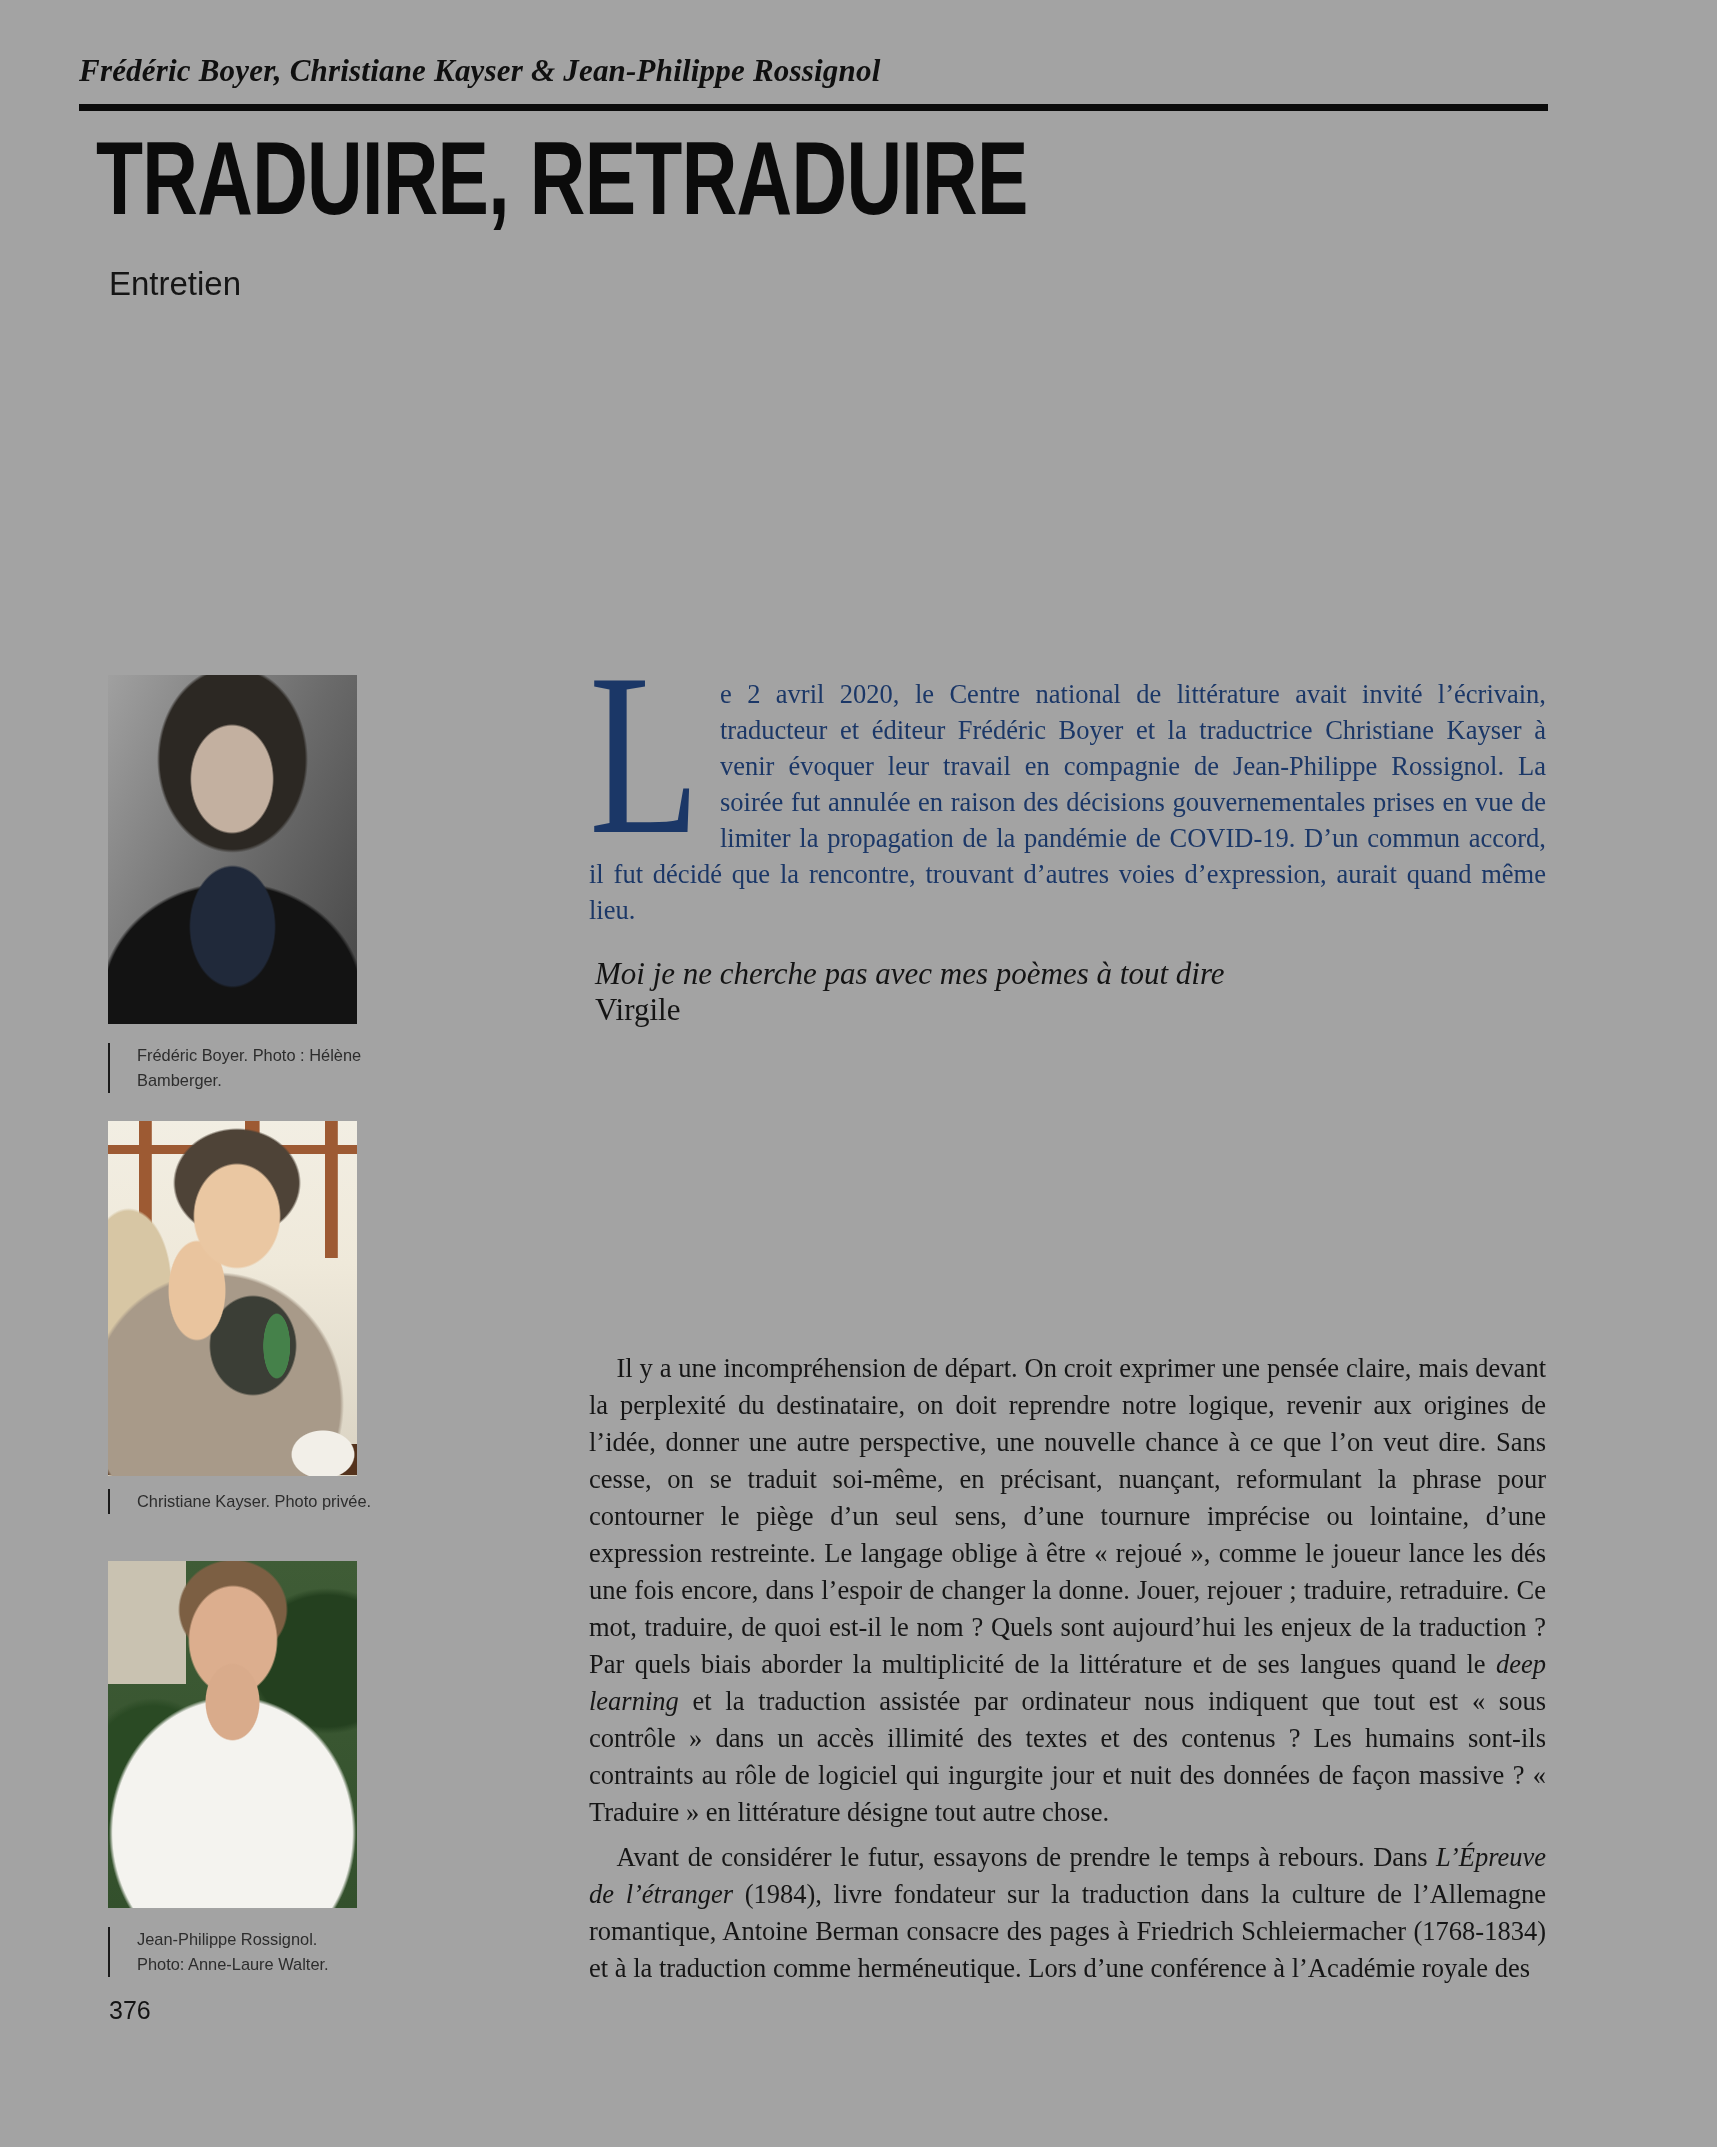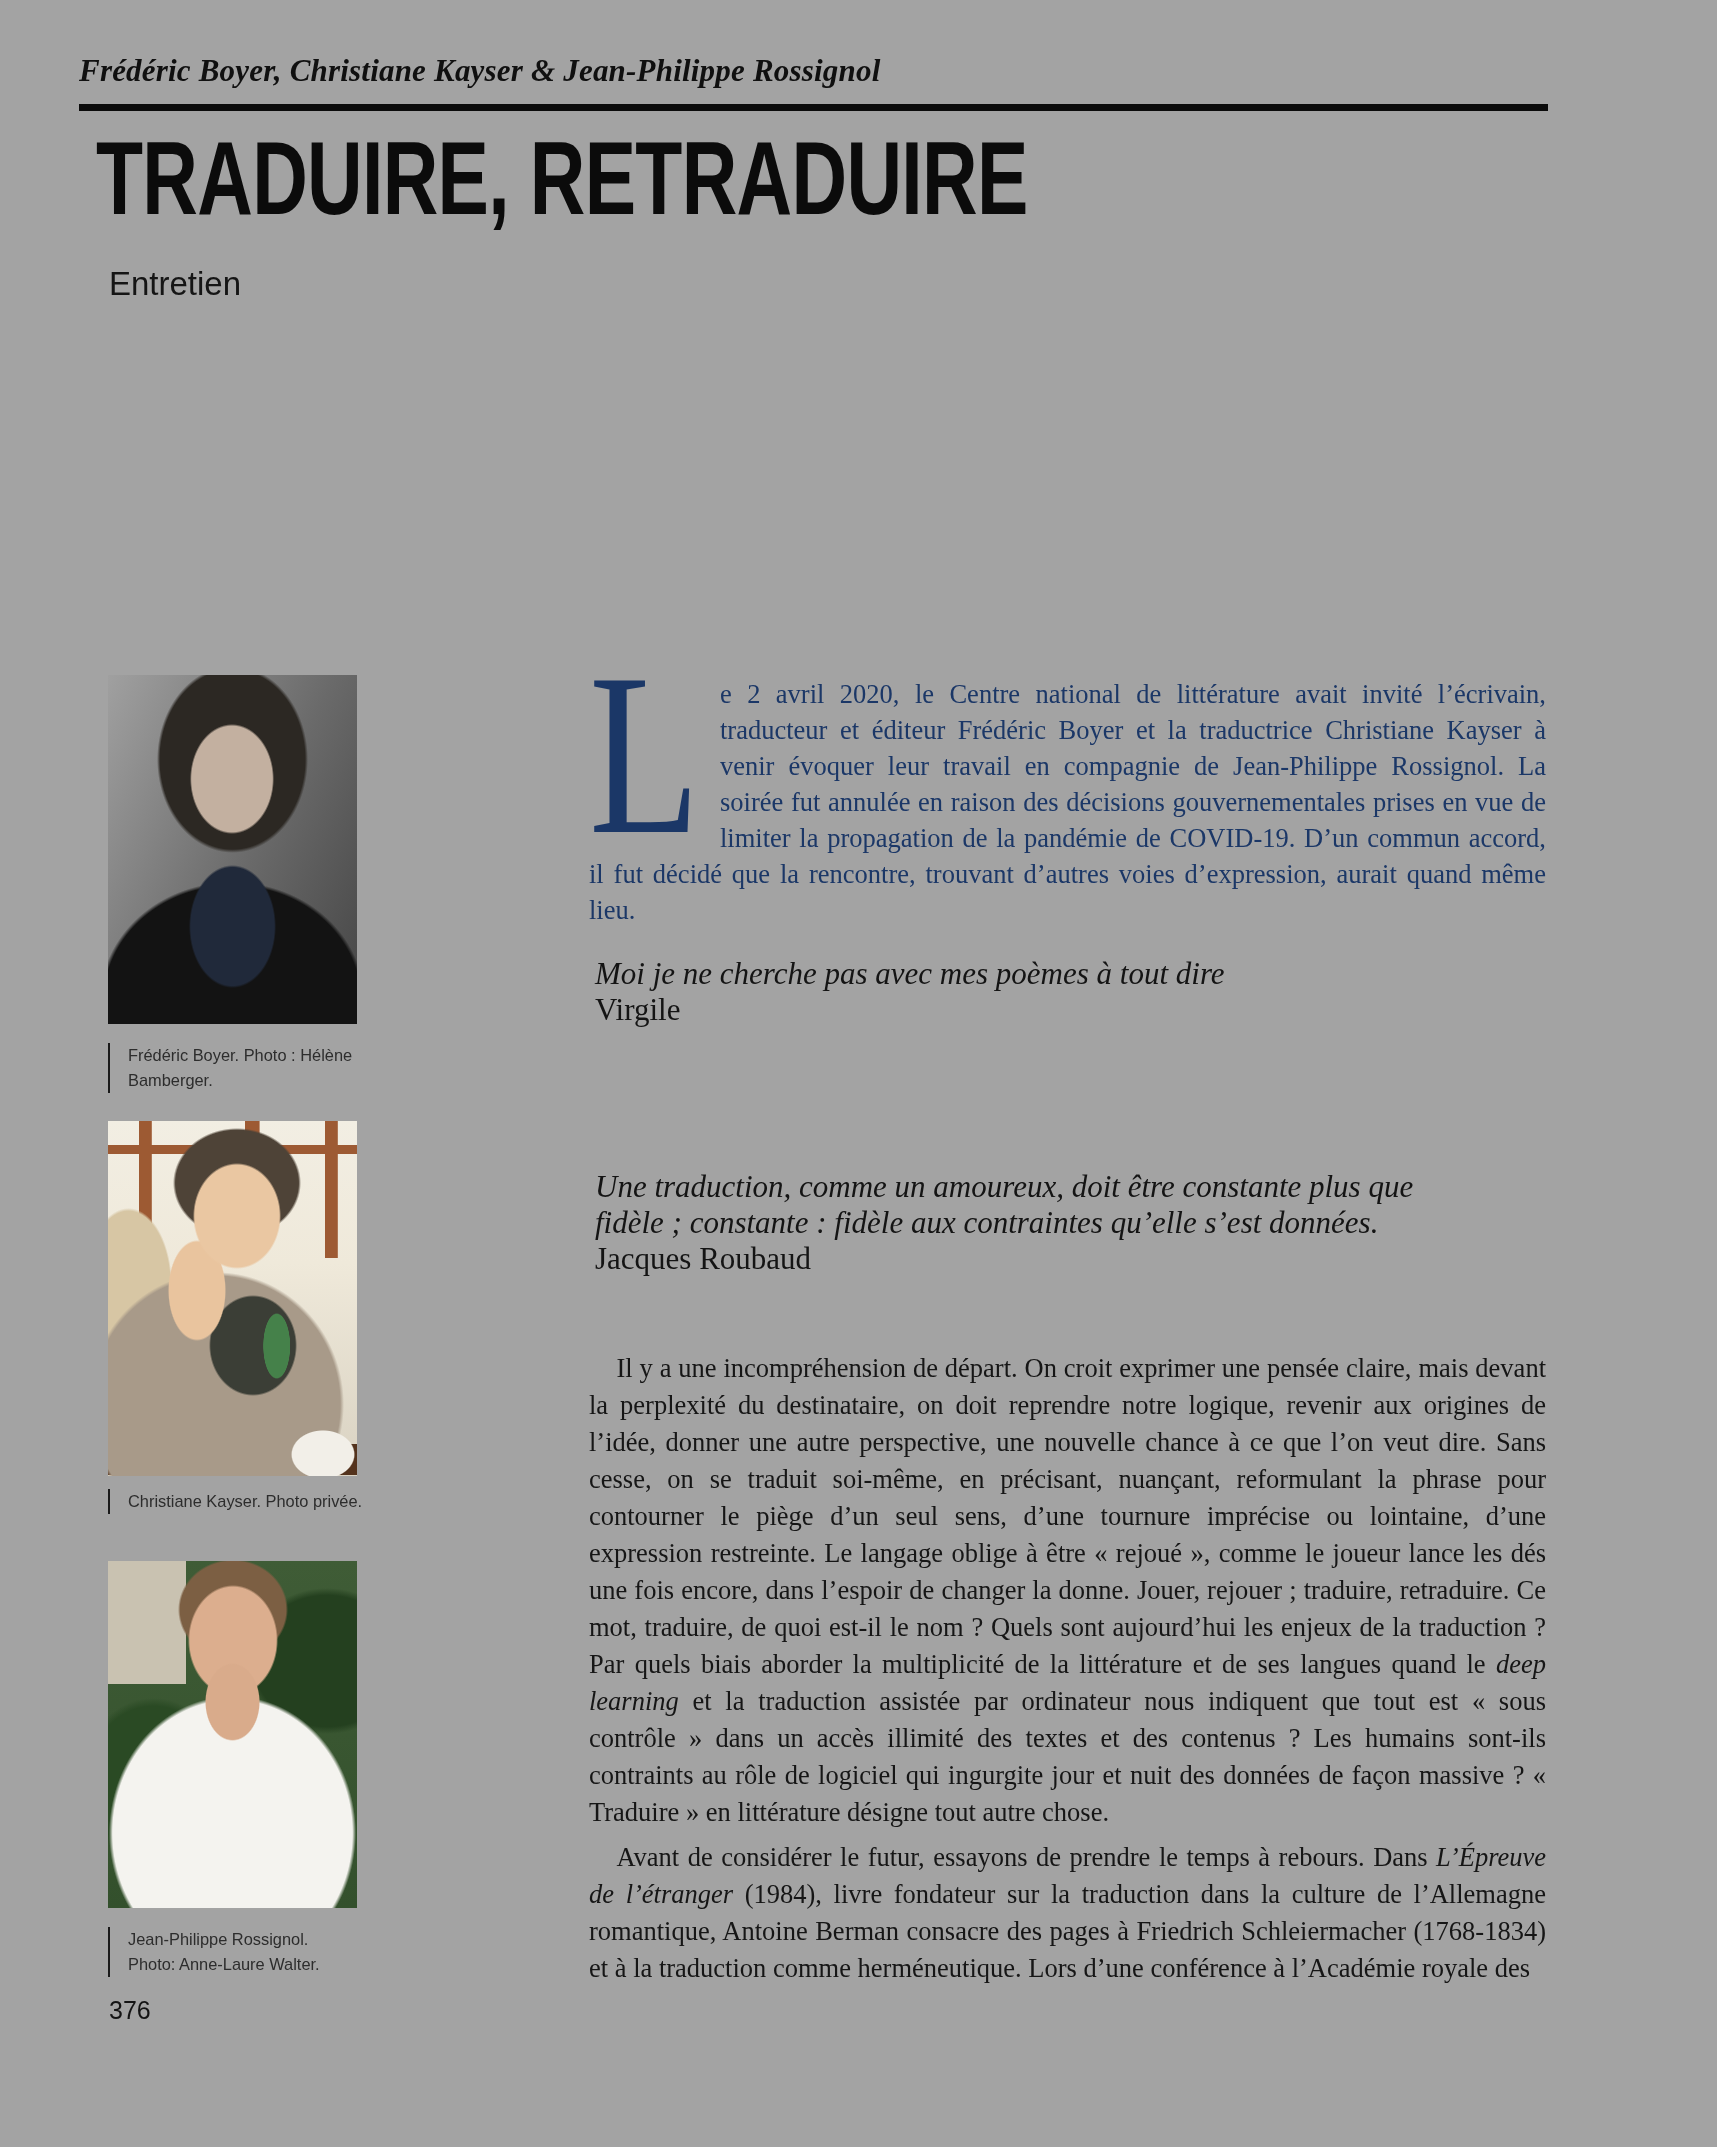--- a/index.html
+++ b/index.html
@@ -82,21 +82,21 @@
       linear-gradient(#3f5c36,#33502c);                                     
     background-size:55px 78px, 90px 111px, 110px 101px, 247px 274px, 78px 123px,
                     164px 146px, 146px 164px, 128px 110px, 249px 347px;
     background-position:97px 102px, 80px 24px, 70px -1.8px, 0.9px 135px, 0 0,
                         137px 27.4px, -27.4px 137px, 37px 238px, 0 0;
   }
   .caption{
     position:absolute;left:108px;
     font-family:"Liberation Sans", sans-serif;font-stretch:condensed;
     font-size:16.4px;line-height:25px;color:#2d2d2d;
-    border-left:2.7px solid #1a1a1a;padding-left:18px;
+    border-left:2.7px solid #1a1a1a;padding-left:27px;
   }
   .caption-1{top:1043px;width:265px;}
   .caption-2{top:1489px;width:302px;}
   .caption-3{top:1927px;width:228px;}
   .page-number{
     position:absolute;left:109px;top:1996px;
     font-family:"Liberation Sans", sans-serif;font-size:25px;color:#141414;
   }
   
   .intro{
@@ -147,23 +147,18 @@
 
   <div class="intro">
     <span class="dropcap">L</span><span>e 2 avril 2020, le Centre national de littérature avait invité l’écrivain, traducteur et éditeur Frédéric Boyer et la traductrice Christiane Kayser à venir évoquer leur travail en compagnie de Jean-Philippe Rossignol. La soirée fut annulée en raison des décisions gouvernementales prises en vue de limiter la propagation de la pandémie de COVID-19. D’un commun accord, il fut décidé que la rencontre, trouvant d’autres voies d’expression, aurait quand même lieu.</span>
   </div>
 
   <div class="epigraph epigraph-1">
     <div>Moi je ne cherche pas avec mes poèmes à tout dire</div>
     <div class="attribution">Virgile</div>
   </div>
 
-  <div class="epigraph epigraph-2">
-    <div>Une traduction, comme un amoureux, doit être constante plus que</div>
-    <div>fidèle ; constante : fidèle aux contraintes qu’elle s’est données.</div>
-    <div class="attribution">Jacques Roubaud</div>
-  </div>
 
   <div class="body-para para-1"><span>Il y a une incompréhension de départ. On croit exprimer une pensée claire, mais devant la perplexité du destinataire, on doit reprendre notre logique, revenir aux origines de l’idée, donner une autre perspective, une nouvelle chance à ce que l’on veut dire. Sans cesse, on se traduit soi-même, en précisant, nuançant, reformulant la phrase pour contourner le piège d’un seul sens, d’une tournure imprécise ou lointaine, d’une expression restreinte. Le langage oblige à être « rejoué », comme le joueur lance les dés une fois encore, dans l’espoir de changer la donne. Jouer, rejouer ; traduire, retraduire. Ce mot, traduire, de quoi est-il le nom ? Quels sont aujourd’hui les enjeux de la traduction ? Par quels biais aborder la multiplicité de la littérature et de ses langues quand le </span><i>deep learning</i><span> et la traduction assistée par ordinateur nous indiquent que tout est « sous contrôle » dans un accès illimité des textes et des contenus ? Les humains sont-ils contraints au rôle de logiciel qui ingurgite jour et nuit des données de façon massive ? « Traduire » en littérature désigne tout autre chose.</span></div>
   <div class="body-para para-2"><span>Avant de considérer le futur, essayons de prendre le temps à rebours. Dans </span><i>L’Épreuve de l’étranger</i><span> (1984), livre fondateur sur la traduction dans la culture de l’Allemagne romantique, Antoine Berman consacre des pages à Friedrich Schleiermacher (1768-1834) et à la traduction comme herméneutique. Lors d’une conférence à l’Académie royale des</span></div>
 
 </div>
 
 
 </body></html>

